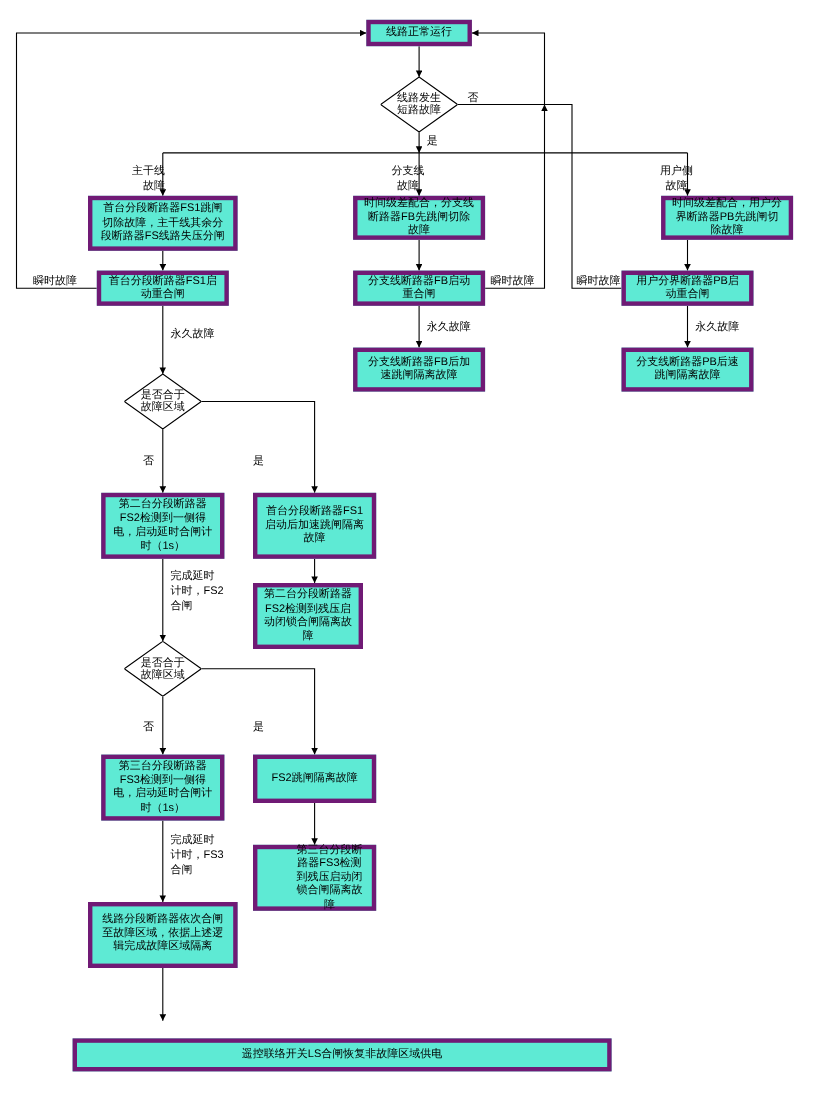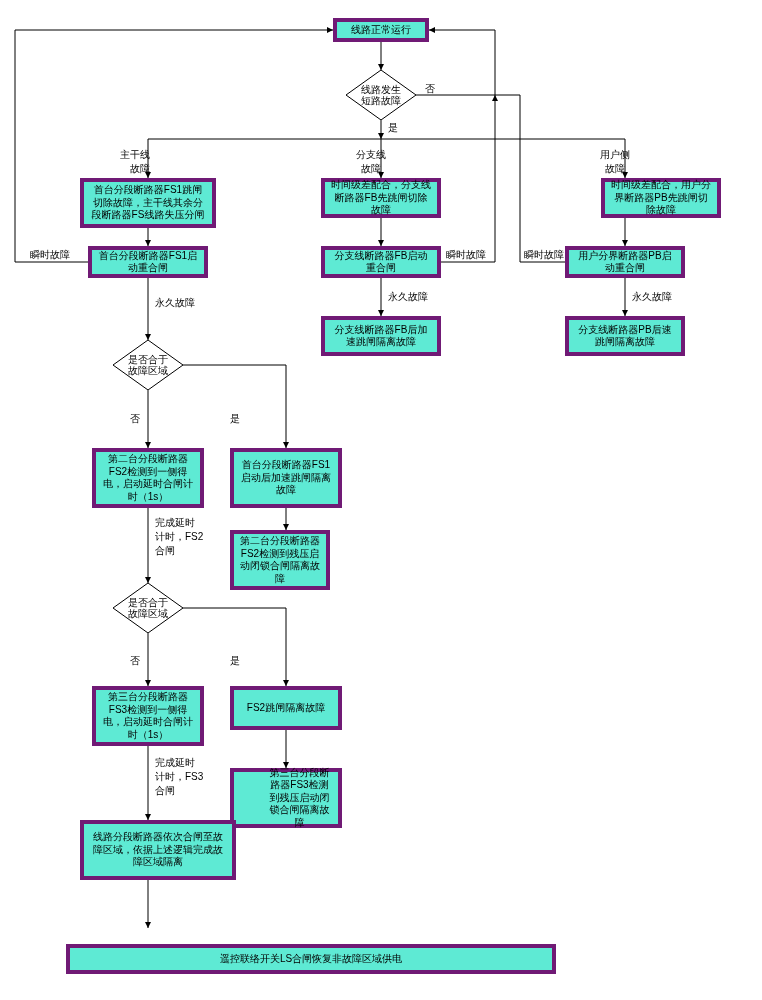--- a/index.html
+++ b/index.html
@@ -143,21 +143,21 @@
   <div class="dtext"><span>是否合于<br>故障区域</span></div>
 </div>
 <div class="lbl" style="left:130px; top:654px;">否</div>
 <div class="lbl" style="left:230px; top:654px;">是</div>
 
 <div class="box" style="left:92px; top:686px; width:112px; height:60px;">第三台分段断路器FS3检测到一侧得电，启动延时合闸计时（1s）</div>
 <div class="box" style="left:230px; top:686px; width:112px; height:44px;">FS2跳闸隔离故障</div>
 <div class="box" style="left:230px; top:768px; width:112px; height:60px;padding-left:33px;">第三台分段断路器FS3检测到残压启动闭锁合闸隔离故障</div>
 <div class="lbl" style="left:155px; top:756px; white-space:pre;">完成延时<br>计时，FS3<br>合闸</div>
 
-<div class="box" style="left:80px; top:820px; width:156px; height:60px;">线路分段断路器依次合闸至故障区域，依据上述逻辑完成故障区域隔离</div>
+<div class="box" style="left:80px; top:820px; width:136px; height:60px;font-family:Liberation Mono, monospace;">线路分段断路器依次合闸至故障区域，依据上述逻辑完成故障区域隔离</div>
 
 <div class="box" style="left:321px; top:178px; width:120px; height:40px;">时间级差配合，分支线断路器FB先跳闸切除故障</div>
 <div class="box" style="left:321px; top:246px; width:120px; height:32px;">分支线断路器FB启动重合闸</div>
 <div class="box" style="left:321px; top:316px; width:120px; height:40px;">分支线断路器FB后加速跳闸隔离故障</div>
 <div class="lbl" style="left:446px; top:248px;">瞬时故障</div>
 <div class="lbl" style="left:388px; top:290px;">永久故障</div>
 
 <div class="box" style="left:565px; top:178px; width:120px; height:40px;margin-left:36px;">时间级差配合，用户分界断路器PB先跳闸切除故障</div>
 <div class="box" style="left:565px; top:246px; width:120px; height:32px;">用户分界断路器PB启动重合闸</div>
 <div class="box" style="left:565px; top:316px; width:120px; height:40px;">分支线断路器PB后速跳闸隔离故障</div>

